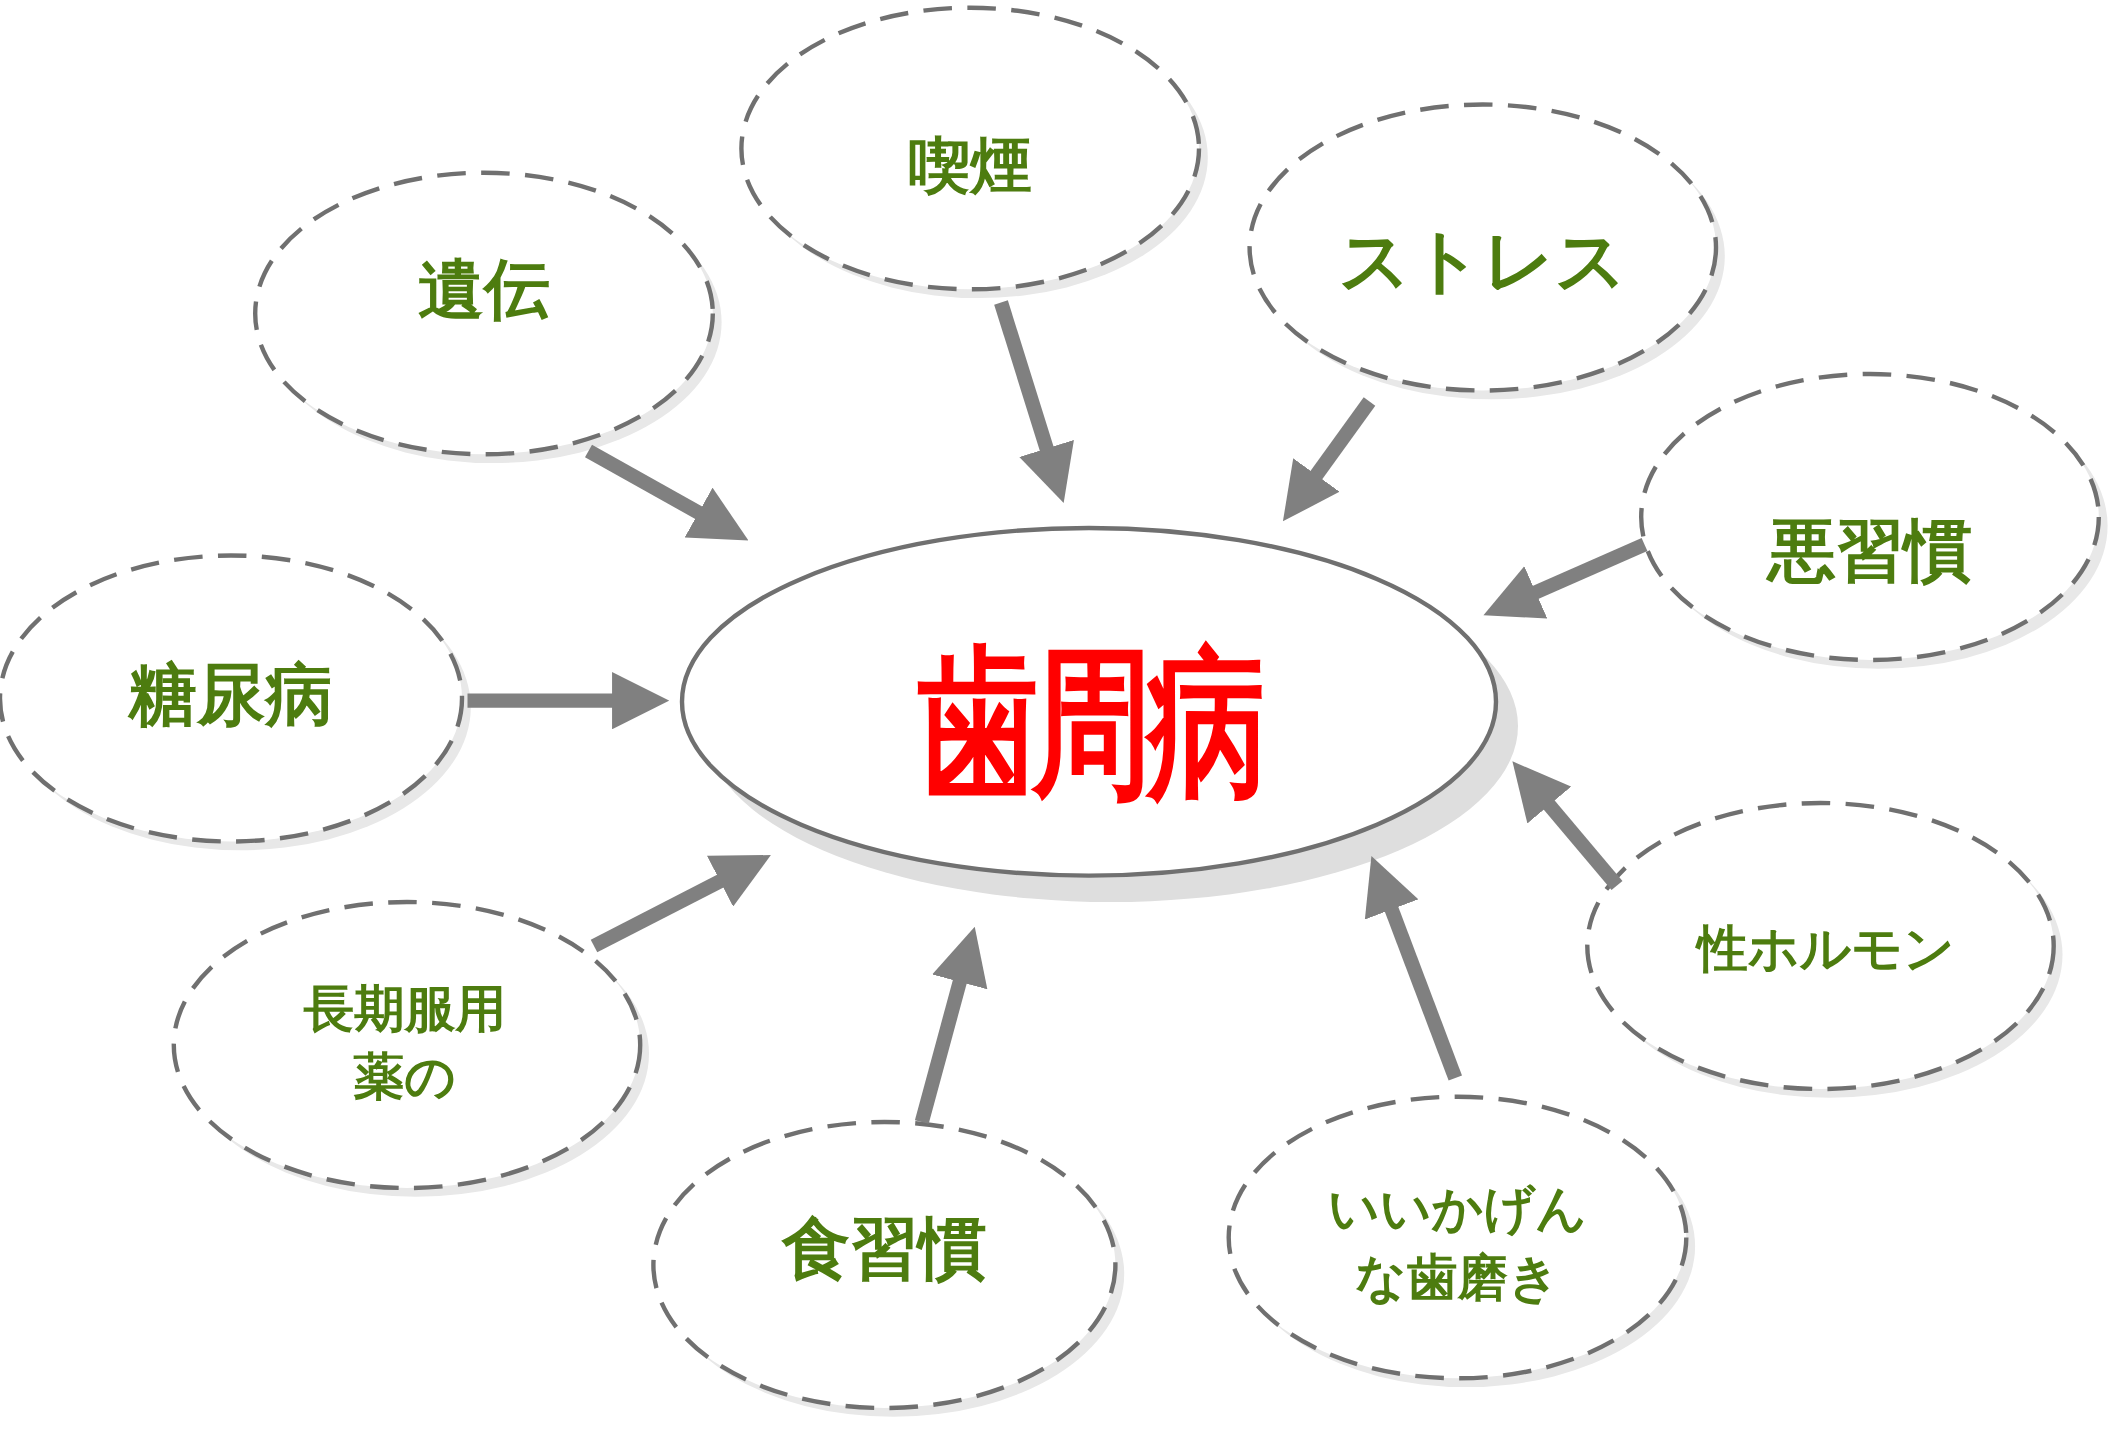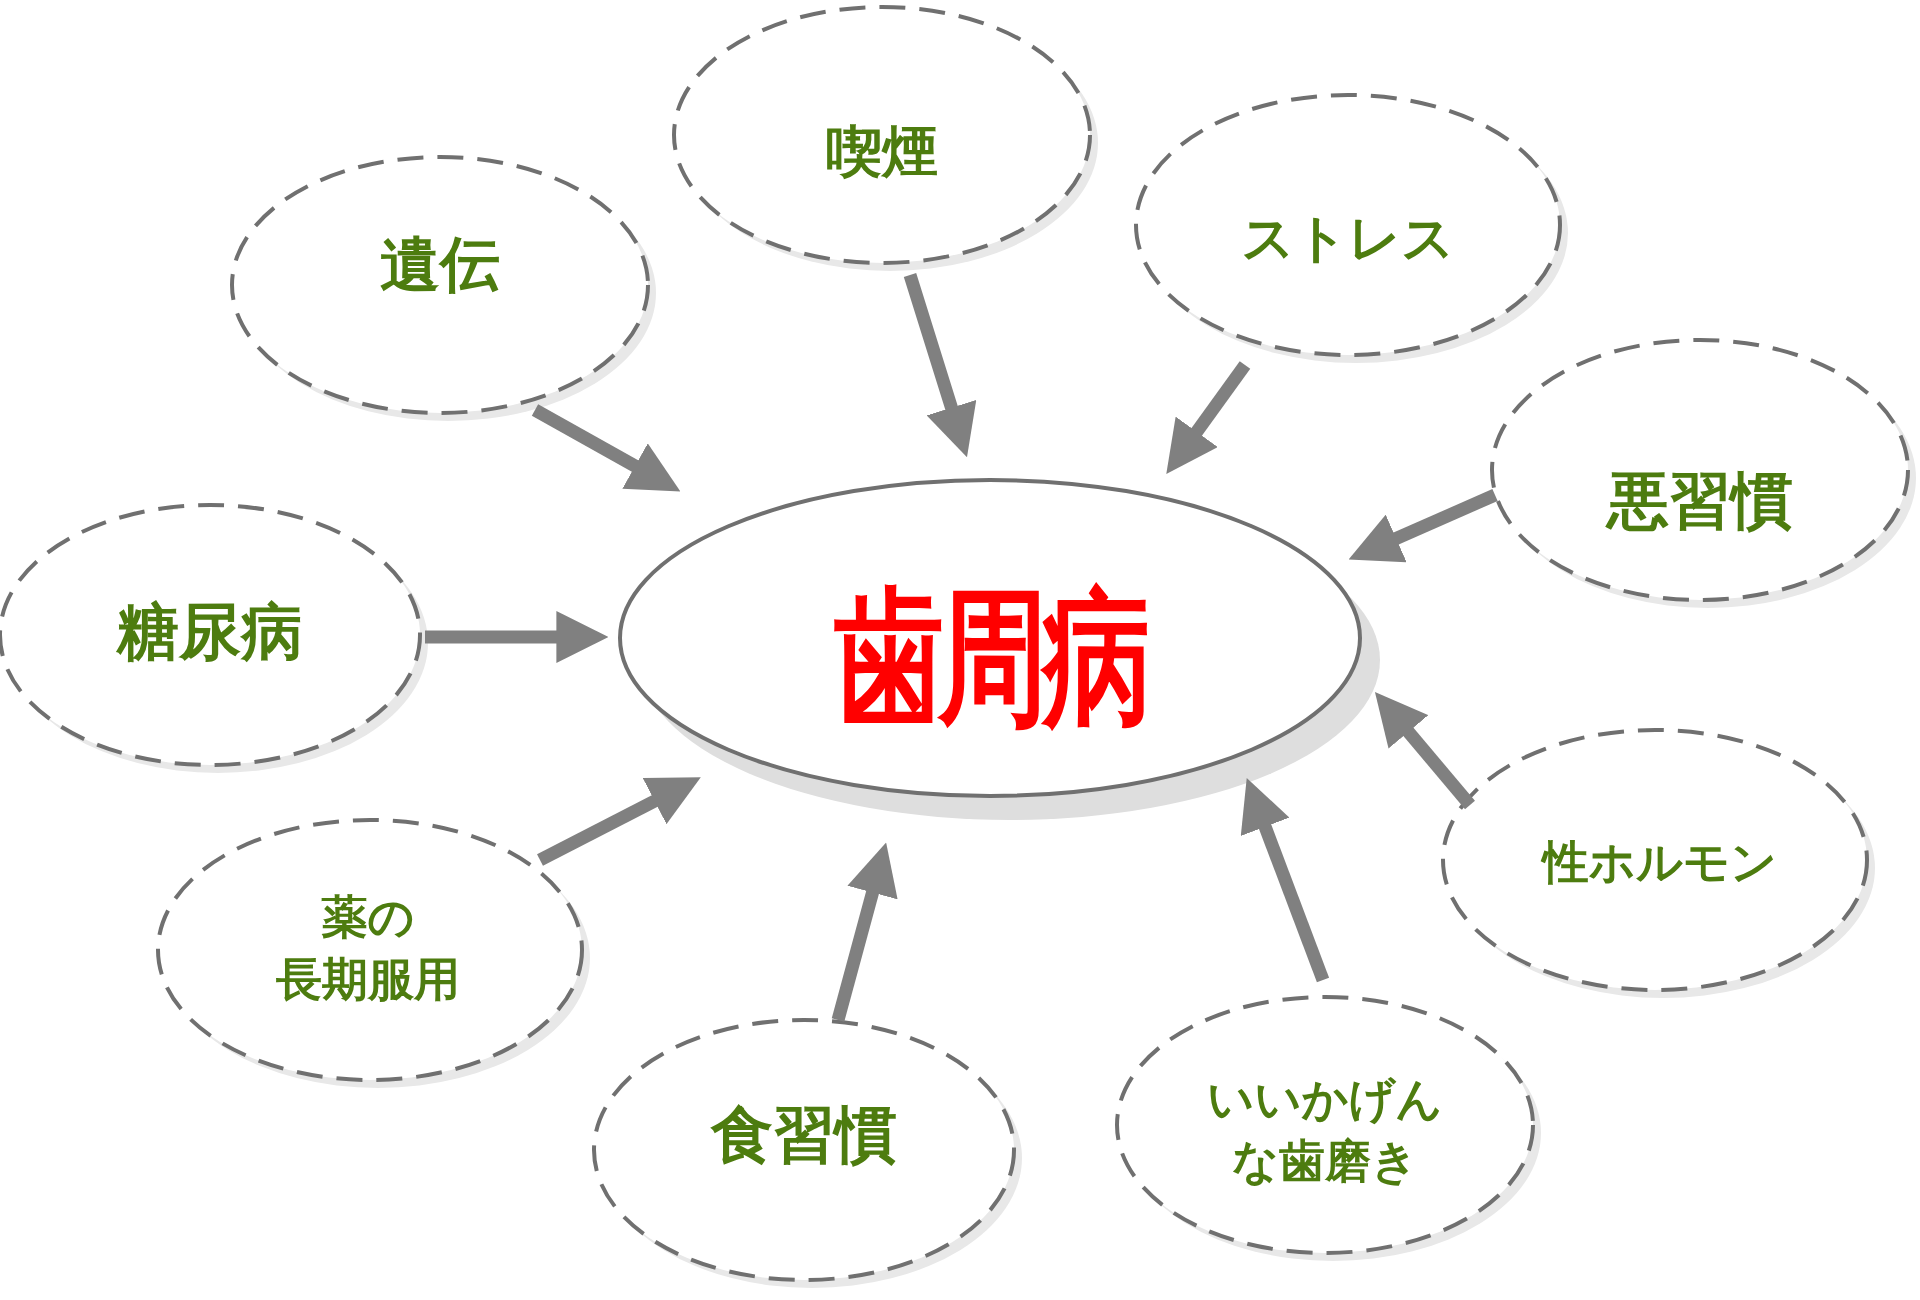--- a/index.html
+++ b/index.html
@@ -73,28 +73,28 @@
     <line x1="540" y1="860" x2="680" y2="788"></line>
     <line x1="838" y1="1020" x2="880" y2="865"></line>
     <line x1="1323" y1="980" x2="1255" y2="800"></line>
   </g>
 </svg>
 
 <div class="center-label" style="left:990px; top:660px;">歯周病</div>
 
 <div class="node-label" style="left:440px; top:264px; font-size:60px;">遺伝</div>
 <div class="node-label" style="left:882px; top:152px; font-size:56px;">喫煙</div>
-<div class="node-label" style="left:1348px; top:238px; font-size:52px;text-align:right;">ストレス</div>
+<div class="node-label" style="left:1348px; top:238px; font-size:64px;text-align:right;">ストレス</div>
 <div class="node-label" style="left:1700px; top:485px; font-size:62px;margin-top:16px;">悪習慣</div>
 <div class="node-label" style="left:210px; top:632px; font-size:62px;">糖尿病</div>
 
 <div class="node-label" style="left:1660px; top:862px; font-size:46px;">
   <div>性ホルモン</div>
 </div>
 <div class="node-label" style="left:368px; top:948px; font-size:46px;">
+  <div>長期服用</div>
   <div>薬の</div>
-  <div>長期服用</div>
 </div>
 <div class="node-label" style="left:804px; top:1135px; font-size:62px;">食習慣</div>
 <div class="node-label" style="left:1325px; top:1130px; font-size:46px;">
   <div>いいかげん</div>
   <div>な歯磨き</div>
 </div>
 
 </body></html>

